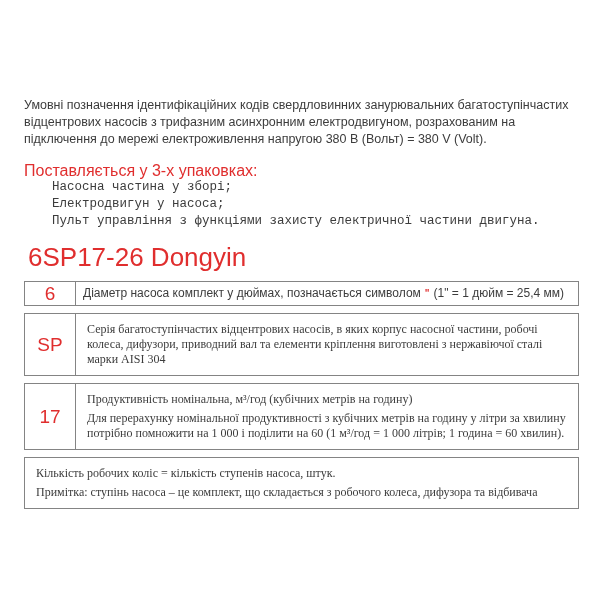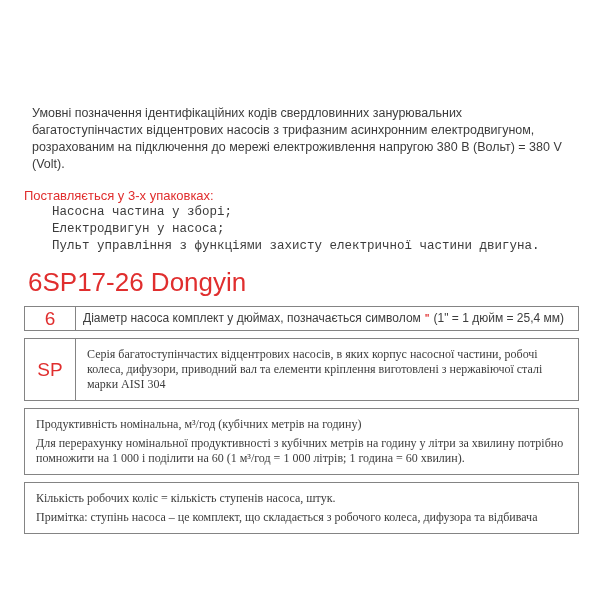--- a/index.html
+++ b/index.html
@@ -12,27 +12,27 @@
     position:relative;
     width:600px;height:600px;
     box-sizing:border-box;
     padding:97px 21px 0 24px;
     background:#ffffff;
     font-family:"Liberation Sans", sans-serif;
     color:var(--text);
     overflow:hidden;
   }
   .intro{
-    margin:8px;
+    margin:0;
     font-size:12.5px;
     line-height:17px;
   }
   .pack-heading{
     margin:14px 0 0 0;
-    font-size:13px;
+    font-size:16px;
     line-height:17px;
     color:var(--red);
   }
   .pack-list{
     margin:0;
     padding:0 0 0 28px;
     list-style:none;
     font-family:Liberation Mono, monospace;
   }
   .pack-list li{
@@ -116,20 +116,21 @@
     </div>
 
     <div class="spec-row">
       <div class="code-cell">SP</div>
       <div class="desc-cell">
         <div class="desc-line">Серія багатоступінчастих відцентрових насосів, в яких корпус насосної частини, робочі колеса, дифузори, приводний вал та елементи кріплення виготовлені з нержавіючої сталі марки AISI 304</div>
       </div>
     </div>
 
     <div class="spec-row">
+      <div class="code-cell">17</div>
       <div class="desc-cell">
         <div class="desc-line">Продуктивність номінальна, м³/год (кубічних метрів на годину)</div>
         <div class="desc-line">Для перерахунку номінальної продуктивності з кубічних метрів на годину у літри за хвилину потрібно помножити на 1&nbsp;000 і поділити на 60 (1 м³/год = 1&nbsp;000 літрів; 1 година = 60 хвилин).</div>
       </div>
     </div>
 
     <div class="spec-row">
       <div class="desc-cell">
         <div class="desc-line">Кількість робочих коліс = кількість ступенів насоса, штук.</div>
         <div class="desc-line">Примітка: ступінь насоса – це комплект, що складається з робочого колеса, дифузора та відбивача</div>

